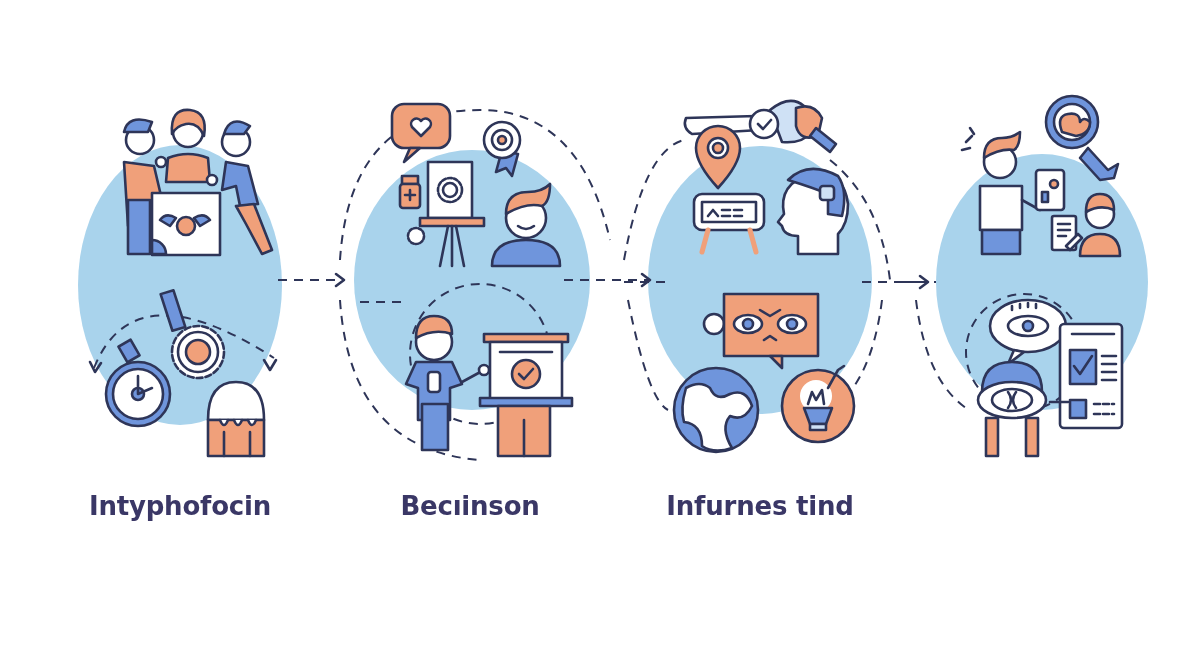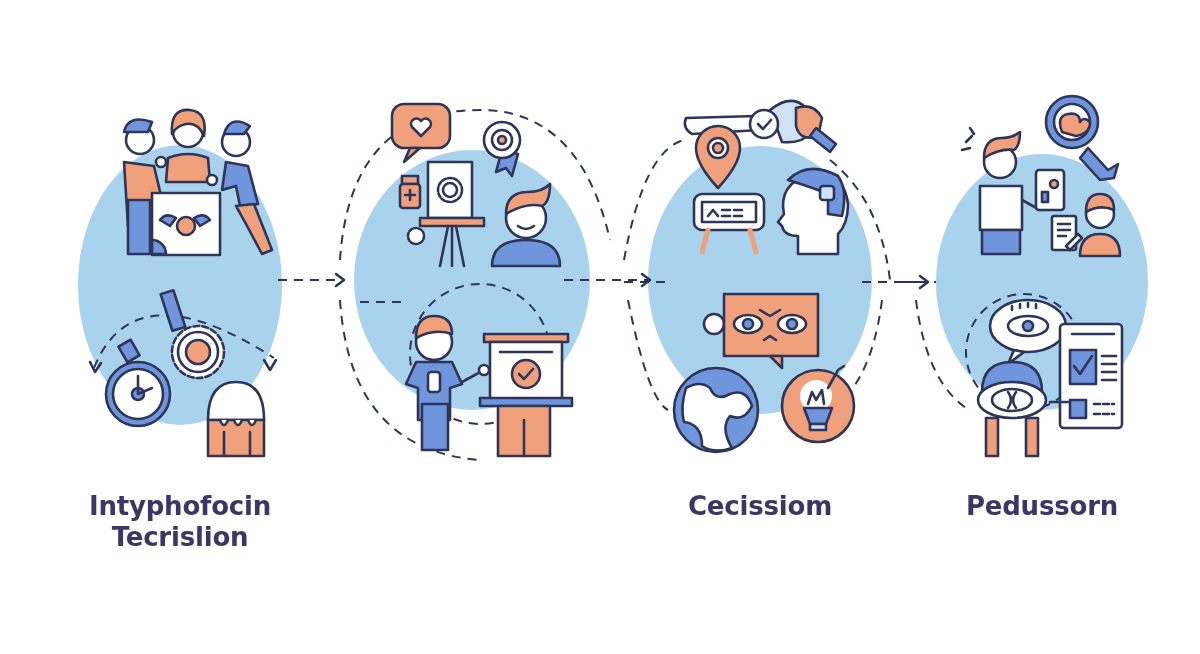--- a/index.html
+++ b/index.html
@@ -68,21 +68,20 @@
       </g>
       <g>
         <path d="M168 420 q0 -38 28 -38 q28 0 28 38 z" fill="#fff" class="ol"></path>
         <rect x="168" y="420" width="56" height="36" fill="#f0a07a" class="ol"></rect>
         <path d="M180 420 q4 10 8 0 M194 420 q4 10 8 0 M208 420 q4 10 8 0" fill="#fff" class="ol"></path>
         <path d="M184 432 l0 24 M210 432 l0 24" class="ol"></path>
       </g>
     </svg>
     <div class="caption">
       <span>Intyphofocin</span>
-      <span>Tecrislion</span>
     </div>
   </div>
 
   <div class="step" style="left:318px;">
     <svg class="illus" viewBox="0 0 280 480">
       <ellipse cx="142" cy="280" rx="118" ry="130" fill="#a9d3ec"></ellipse>
       <path d="M10 260 q10 -150 140 -150 q100 0 130 130" class="dash"></path>
       <path d="M10 300 q10 150 140 160" class="dash"></path>
       <g>
         <rect x="62" y="104" width="58" height="44" rx="12" fill="#f0a07a" class="ol"></rect>
@@ -131,20 +130,21 @@
         <rect x="160" y="342" width="72" height="58" fill="#fff" class="ol"></rect>
         <path d="M170 352 l52 0" class="ol"></path>
         <circle cx="196" cy="374" r="14" fill="#f0a07a" class="ol"></circle>
         <path d="M189 374 l5 5 l9 -10" fill="none" class="ol"></path>
         <rect x="150" y="398" width="92" height="8" fill="#6f95dc" class="ol"></rect>
         <rect x="168" y="406" width="52" height="50" fill="#f0a07a" class="ol"></rect>
         <path d="M194 420 l0 36" class="ol"></path>
       </g>
     </svg>
     <div class="caption">
+      <span>Becıinson</span>
     </div>
   </div>
 
   <div class="step" style="left:608px;">
     <svg class="illus" viewBox="0 0 280 480">
       <ellipse cx="140" cy="280" rx="112" ry="134" fill="#a9d3ec"></ellipse>
       <path d="M4 260 q20 -110 60 -120" class="dash"></path>
       <path d="M210 160 q50 40 60 120" class="dash"></path>
       <path d="M8 300 q20 100 40 110" class="dash"></path>
       <path d="M262 300 q-10 80 -50 110" class="dash"></path>
@@ -193,21 +193,21 @@
       <g>
         <circle cx="198" cy="406" r="36" fill="#f0a07a" class="ol"></circle>
         <circle cx="196" cy="396" r="16" fill="#fff"></circle>
         <path d="M184 408 l28 0 l-6 16 l-16 0 z" fill="#6f95dc" class="ol"></path>
         <path d="M190 424 l16 0 l0 6 l-16 0 z" fill="#cfe1f5" class="ol"></path>
         <path d="M188 404 l4 -12 l4 8 l6 -10 l2 14" fill="none" class="ol"></path>
         <path d="M208 388 l10 -18 l6 -4" fill="none" class="ol"></path>
       </g>
     </svg>
     <div class="caption">
-      <span>Cecissiom</span>
+      <span>Infurnes tind</span>
     </div>
   </div>
 
   <div class="step" style="left:890px;">
     <svg class="illus" viewBox="0 0 280 480">
       <ellipse cx="140" cy="282" rx="106" ry="128" fill="#a9d3ec"></ellipse>
       <path d="M14 300 q10 80 50 108" class="dash"></path>
       <g>
         <path d="M186 148 l20 22 l10 -6 l-4 14 l-14 2 l-20 -22 z" fill="#6f95dc" class="ol"></path>
         <circle cx="170" cy="122" r="26" fill="#6f95dc" class="ol"></circle>
@@ -256,21 +256,20 @@
         <rect x="158" y="324" width="62" height="104" rx="4" fill="#fff" class="ol"></rect>
         <rect x="168" y="350" width="26" height="34" fill="#6f95dc" class="ol"></rect>
         <path d="M172 366 l6 8 l12 -18" fill="none" class="ol"></path>
         <path d="M170 334 l42 0 M200 356 l14 0 M200 364 l14 0 M200 372 l14 0 M200 380 l14 0" class="ol"></path>
         <rect x="168" y="400" width="16" height="18" fill="#6f95dc" class="ol"></rect>
         <path d="M192 404 l20 0 M192 414 l20 0" class="ol" stroke-dasharray="6 3"></path>
         <path d="M148 402 l18 0" class="ol"></path>
       </g>
     </svg>
     <div class="caption">
-      <span>Pedussorn</span>
     </div>
   </div>
 
   <svg class="connector" style="left:262px; top:270px;" width="80" height="20">
     <path d="M4 10 l66 0" class="dash"></path>
     <path d="M62 4 l8 6 l-8 6" fill="none" class="ol"></path>
   </svg>
   <svg class="connector" style="left:548px; top:270px;" width="100" height="20">
     <path d="M4 10 l86 0" class="dash"></path>
     <path d="M82 4 l8 6 l-8 6" fill="none" class="ol"></path>

